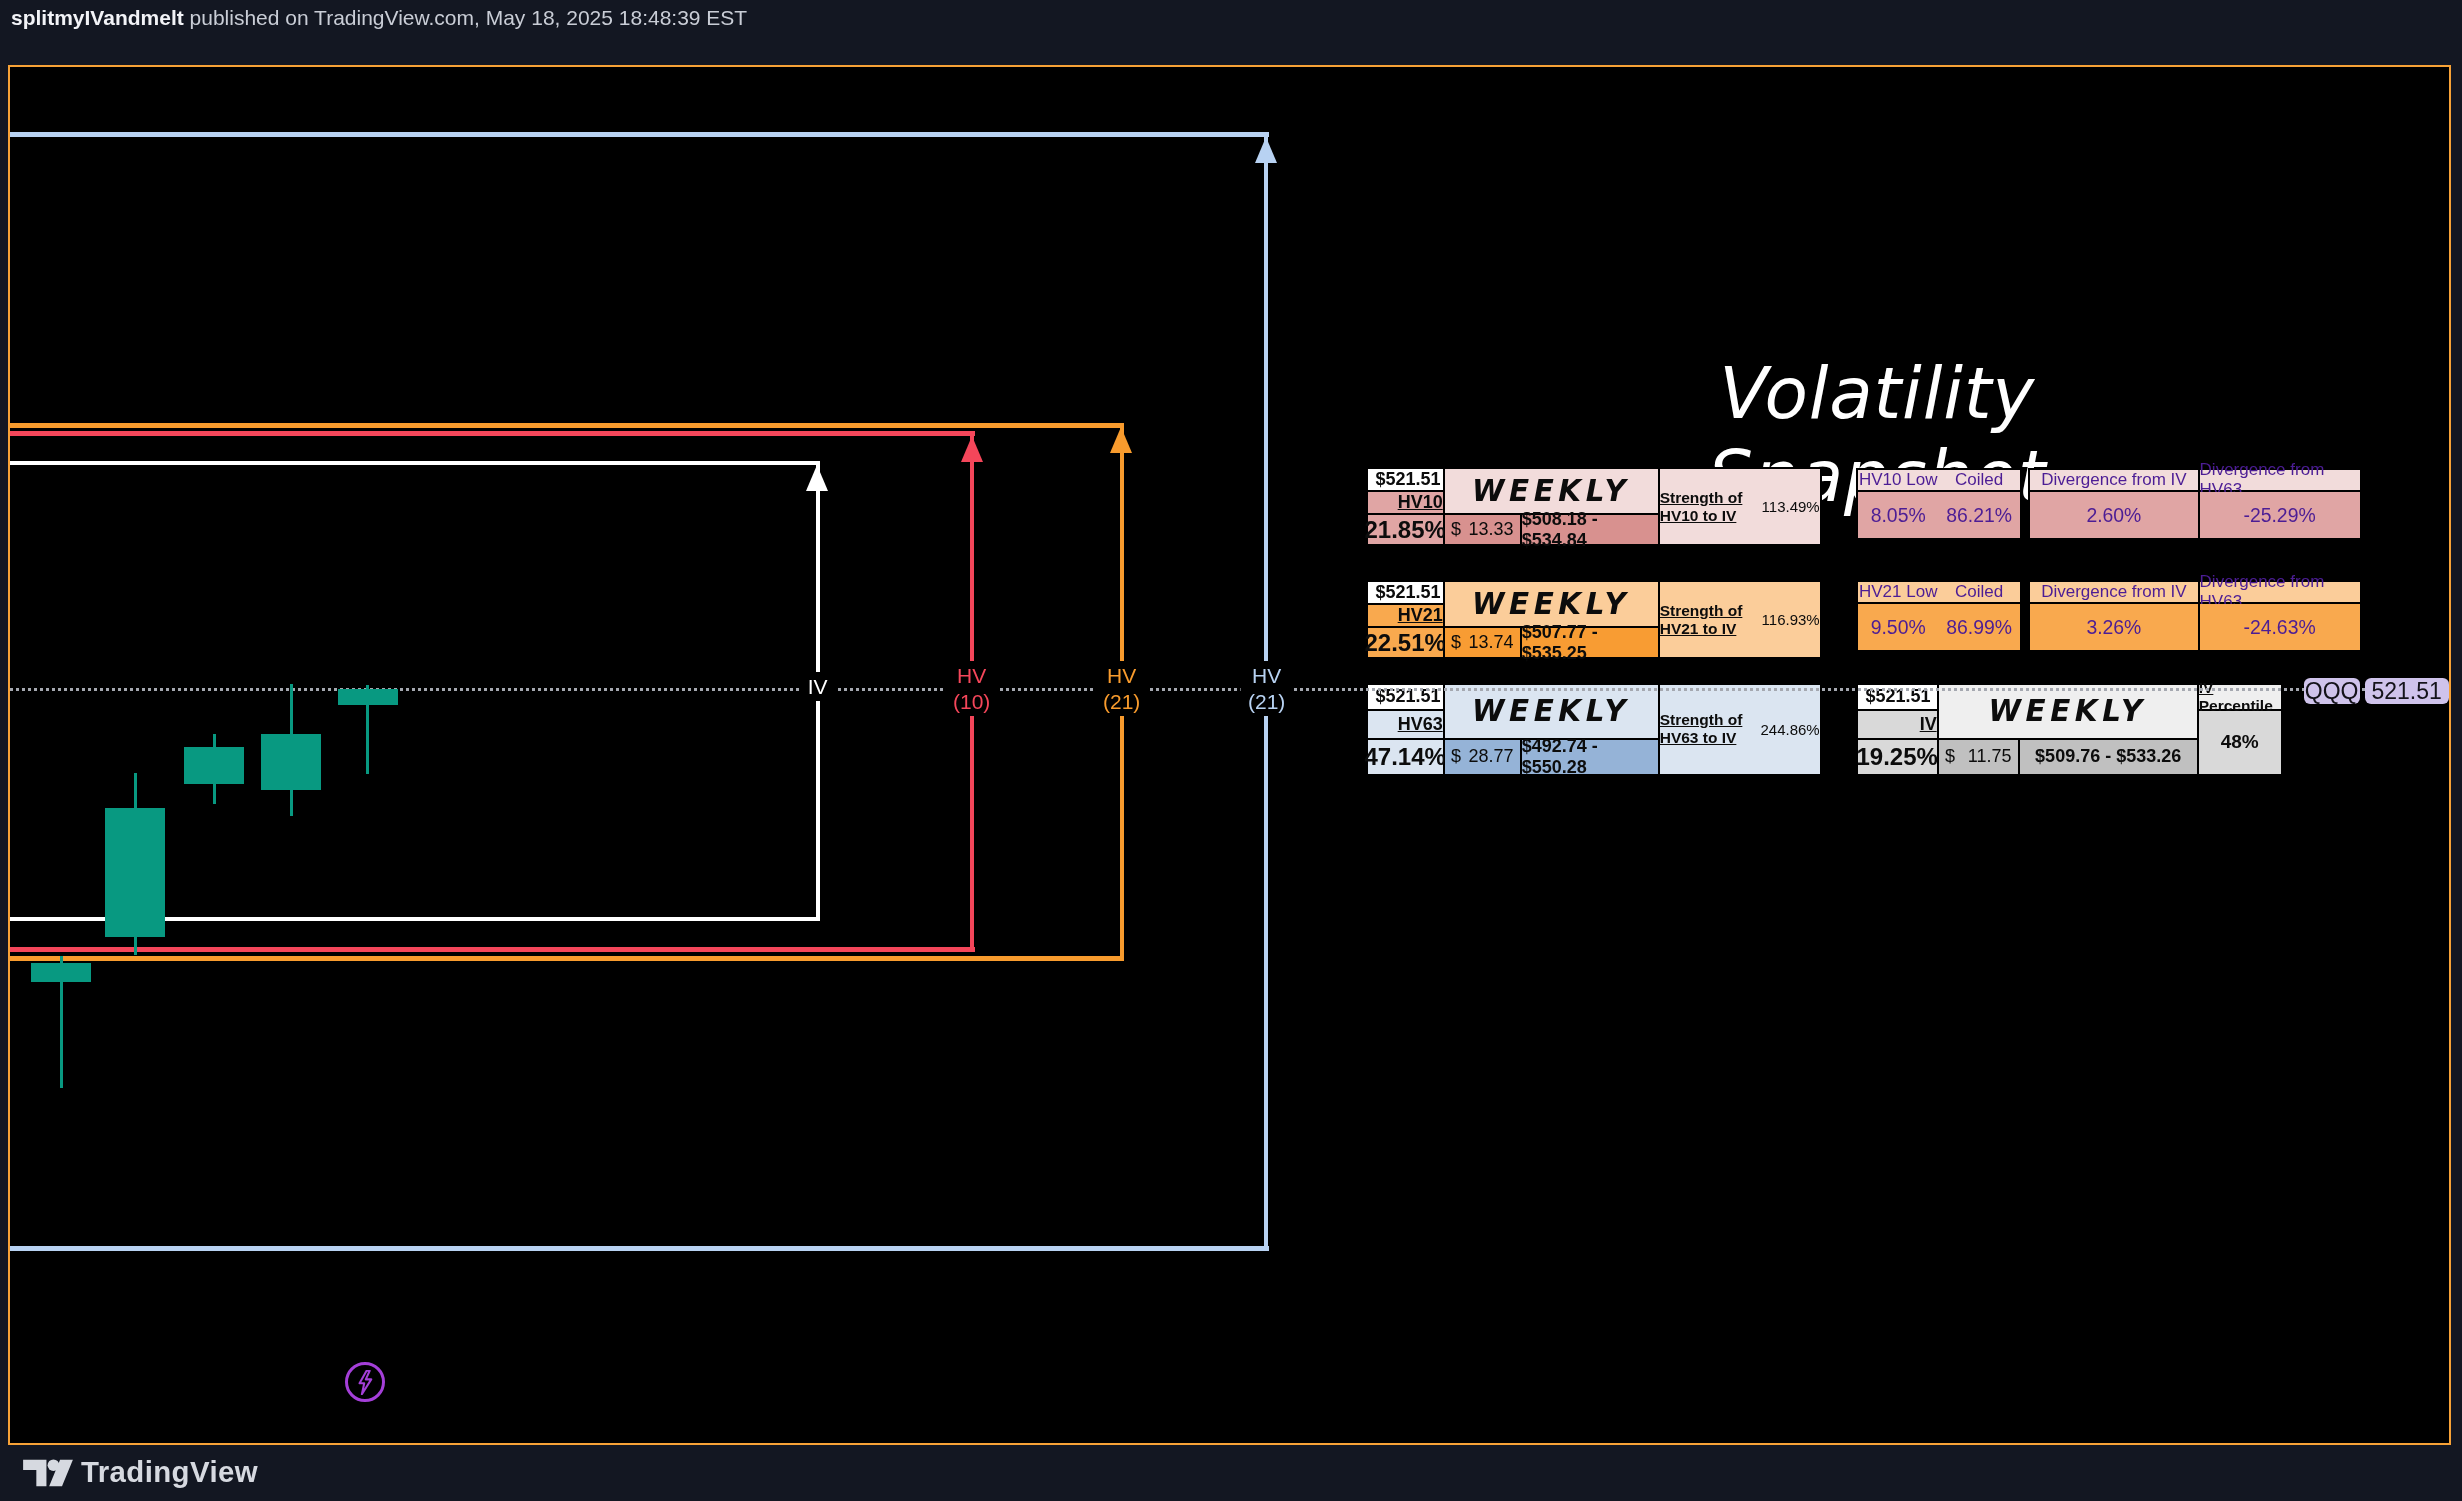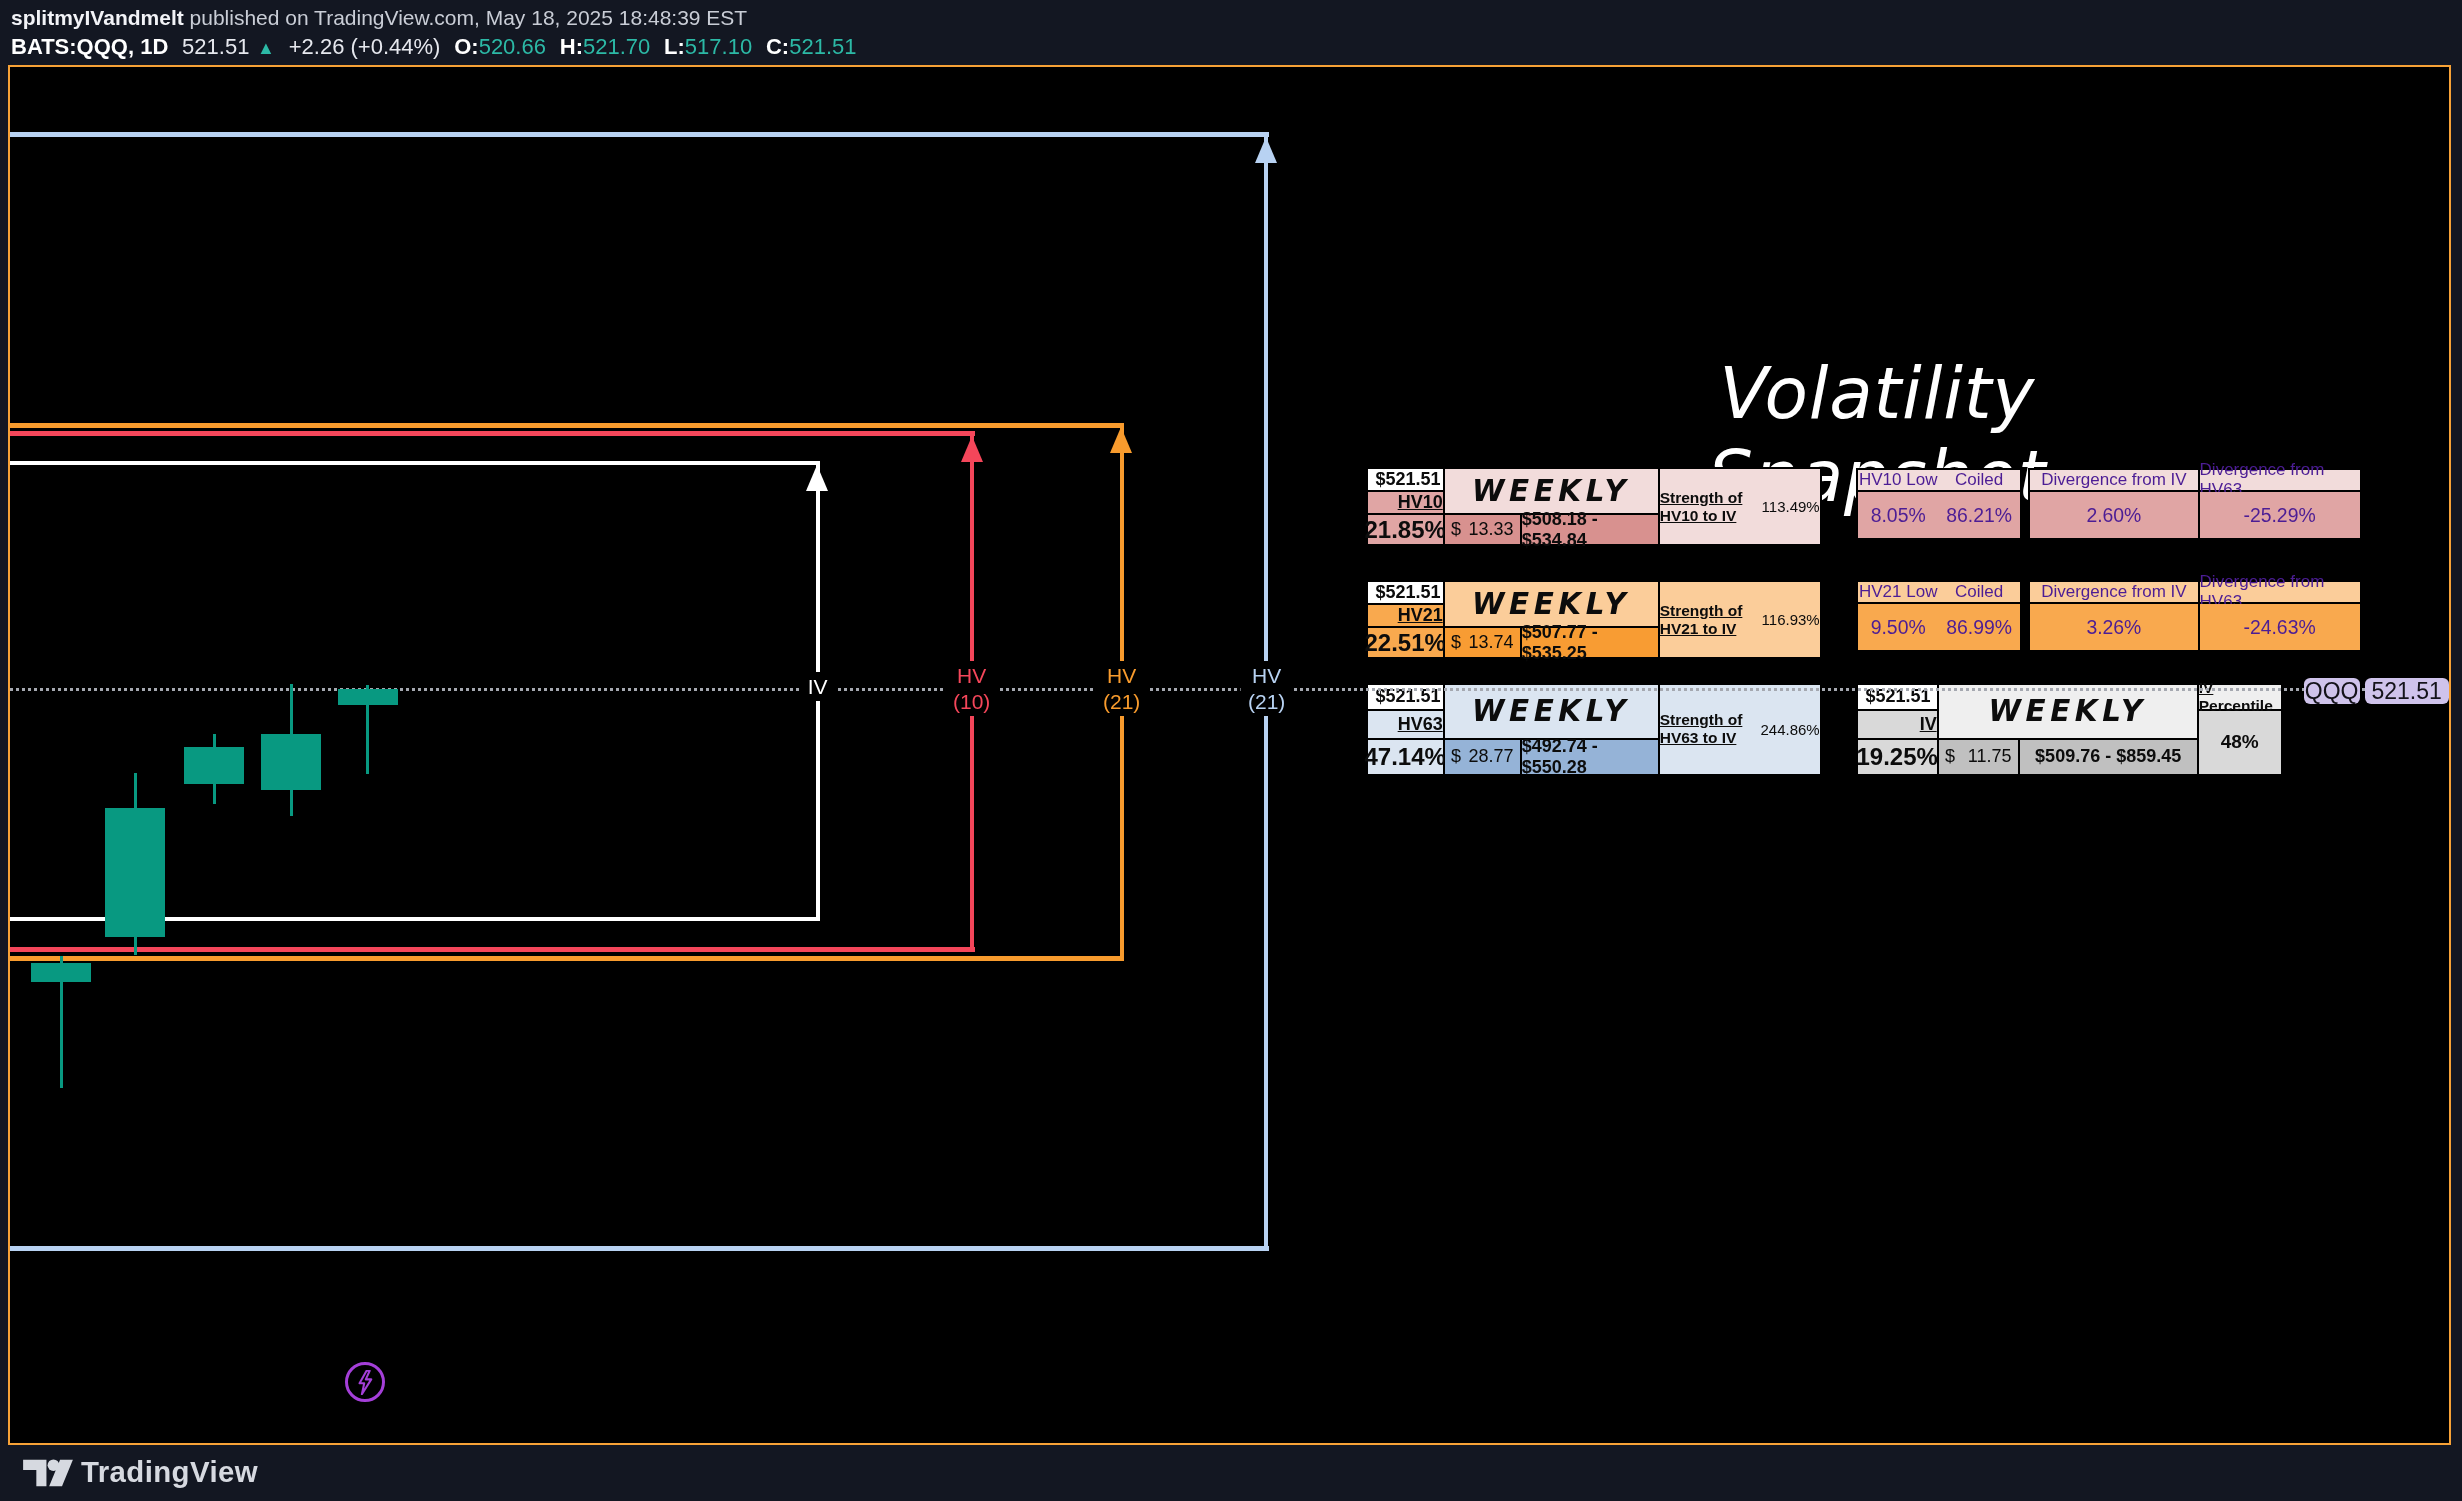--- a/index.html
+++ b/index.html
@@ -94,29 +94,20 @@
                   color:#D6D9E0; letter-spacing:0.4px; }
 </style>
 </head>
 <body>
 
 <div class="page">
 
   <div class="hdr-line1">
     <span class="username">splitmyIVandmelt</span>
     <span>published on TradingView.com, May 18, 2025 18:48:39 EST</span>
-  </div>
-  <div class="hdr-line2">
-    <span class="hl-bold">BATS:QQQ, 1D</span>
-    <span>521.51</span><span class="hl-arrow">▲</span>
-    <span>+2.26 (+0.44%)</span>
-    <span class="hl-lbl">O:</span><span class="hl-teal">520.66</span>
-    <span class="hl-lbl">H:</span><span class="hl-teal">521.70</span>
-    <span class="hl-lbl">L:</span><span class="hl-teal">517.10</span>
-    <span class="hl-lbl">C:</span><span class="hl-teal">521.51</span>
   </div>
 
   <div class="chart-frame">
     <div id="chart-layer">
         <div style="position: absolute; left: 0px; top: 394px; width: 810px; height: 3.9px; background: rgb(255, 255, 255); z-index: 10;"></div>
         <div style="position: absolute; left: 0px; top: 850px; width: 810px; height: 3.9px; background: rgb(255, 255, 255); z-index: 10;"></div>
         <div style="position: absolute; left: 806px; top: 394px; width: 3.9px; height: 459px; background: rgb(255, 255, 255); z-index: 10;"></div>
         <div style="position: absolute; left: 796px; top: 398px; width: 0px; height: 0px; border-left: 11.6px solid transparent; border-right: 11.6px solid transparent; border-bottom: 26px solid rgb(255, 255, 255); z-index: 11;"></div>
         <div style="position: absolute; left: 808px; top: 605px; transform: translateX(-50%); background: rgb(0, 0, 0); padding: 1.5px 7.7px; text-align: center; font-size: 21px; line-height: 26px; color: rgb(255, 255, 255); white-space: nowrap; z-index: 55;">IV</div>
         <div style="position: absolute; left: 0px; top: 364px; width: 965px; height: 4.6px; background: rgb(244, 70, 90); z-index: 10;"></div>
@@ -270,21 +261,21 @@
       <div class="c mid metric-cell" style="grid-area:2/1">
           <span>IV</span>
         </div>
       <div class="c mid pct-cell" style="grid-area:3/1">19.25%</div>
       <div class="c weekly" style="grid-area:1/2/3/3; background:#EFEFEF;">WEEKLY</div>
       <div class="c deep dollar-row" style="grid-area:3/2/4/3">
         <div class="dsub" style="width:81px;">
           <span>$</span>
             <span>11.75</span>
         </div>
-        <div class="rsub">$509.76 - $859.45</div>
+        <div class="rsub">$509.76 - $533.26</div>
       </div>
       <div class="c pcol">
         <div class="phead">
             <span>IV Percentile</span>
           </div>
         <div class="pval">48%</div>
       </div>
     </div>
 
     <div class="badge badge-qqq">QQQ</div>

